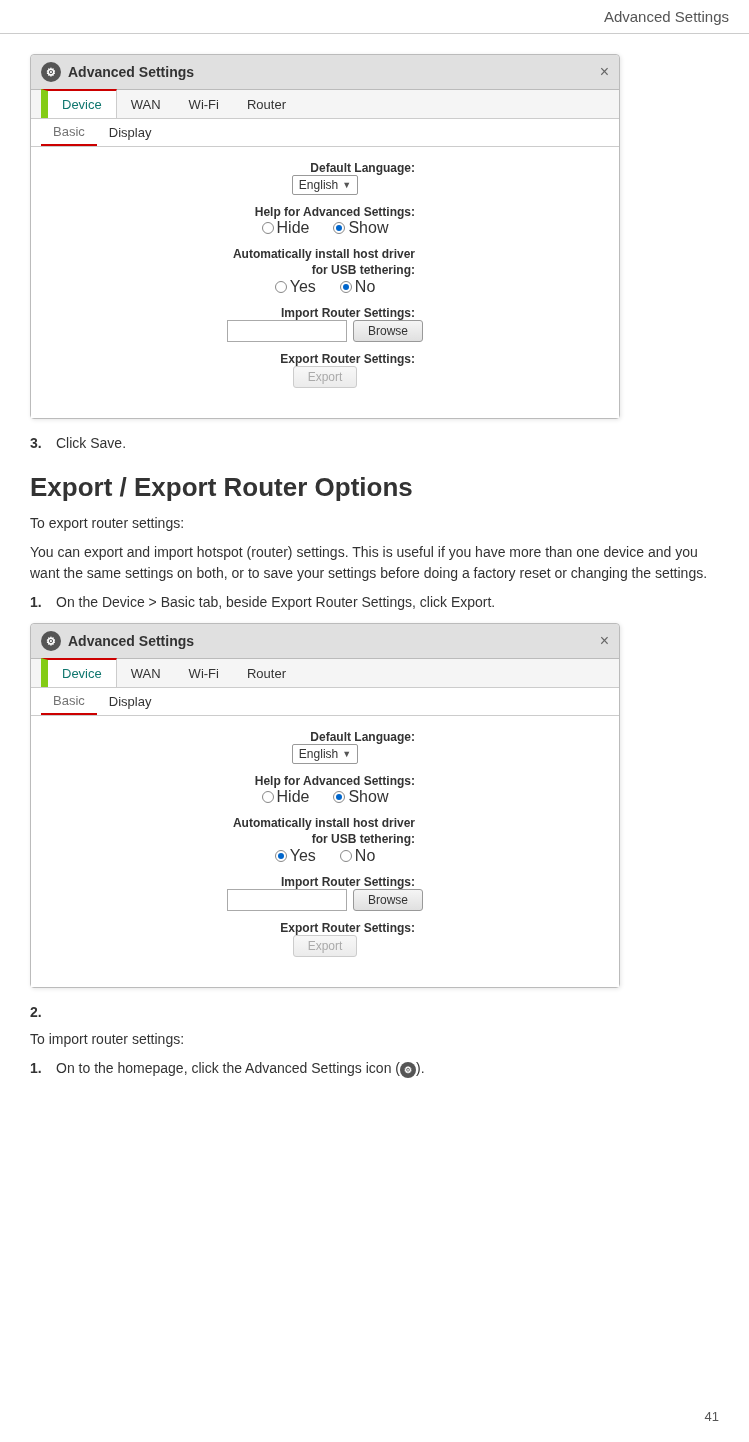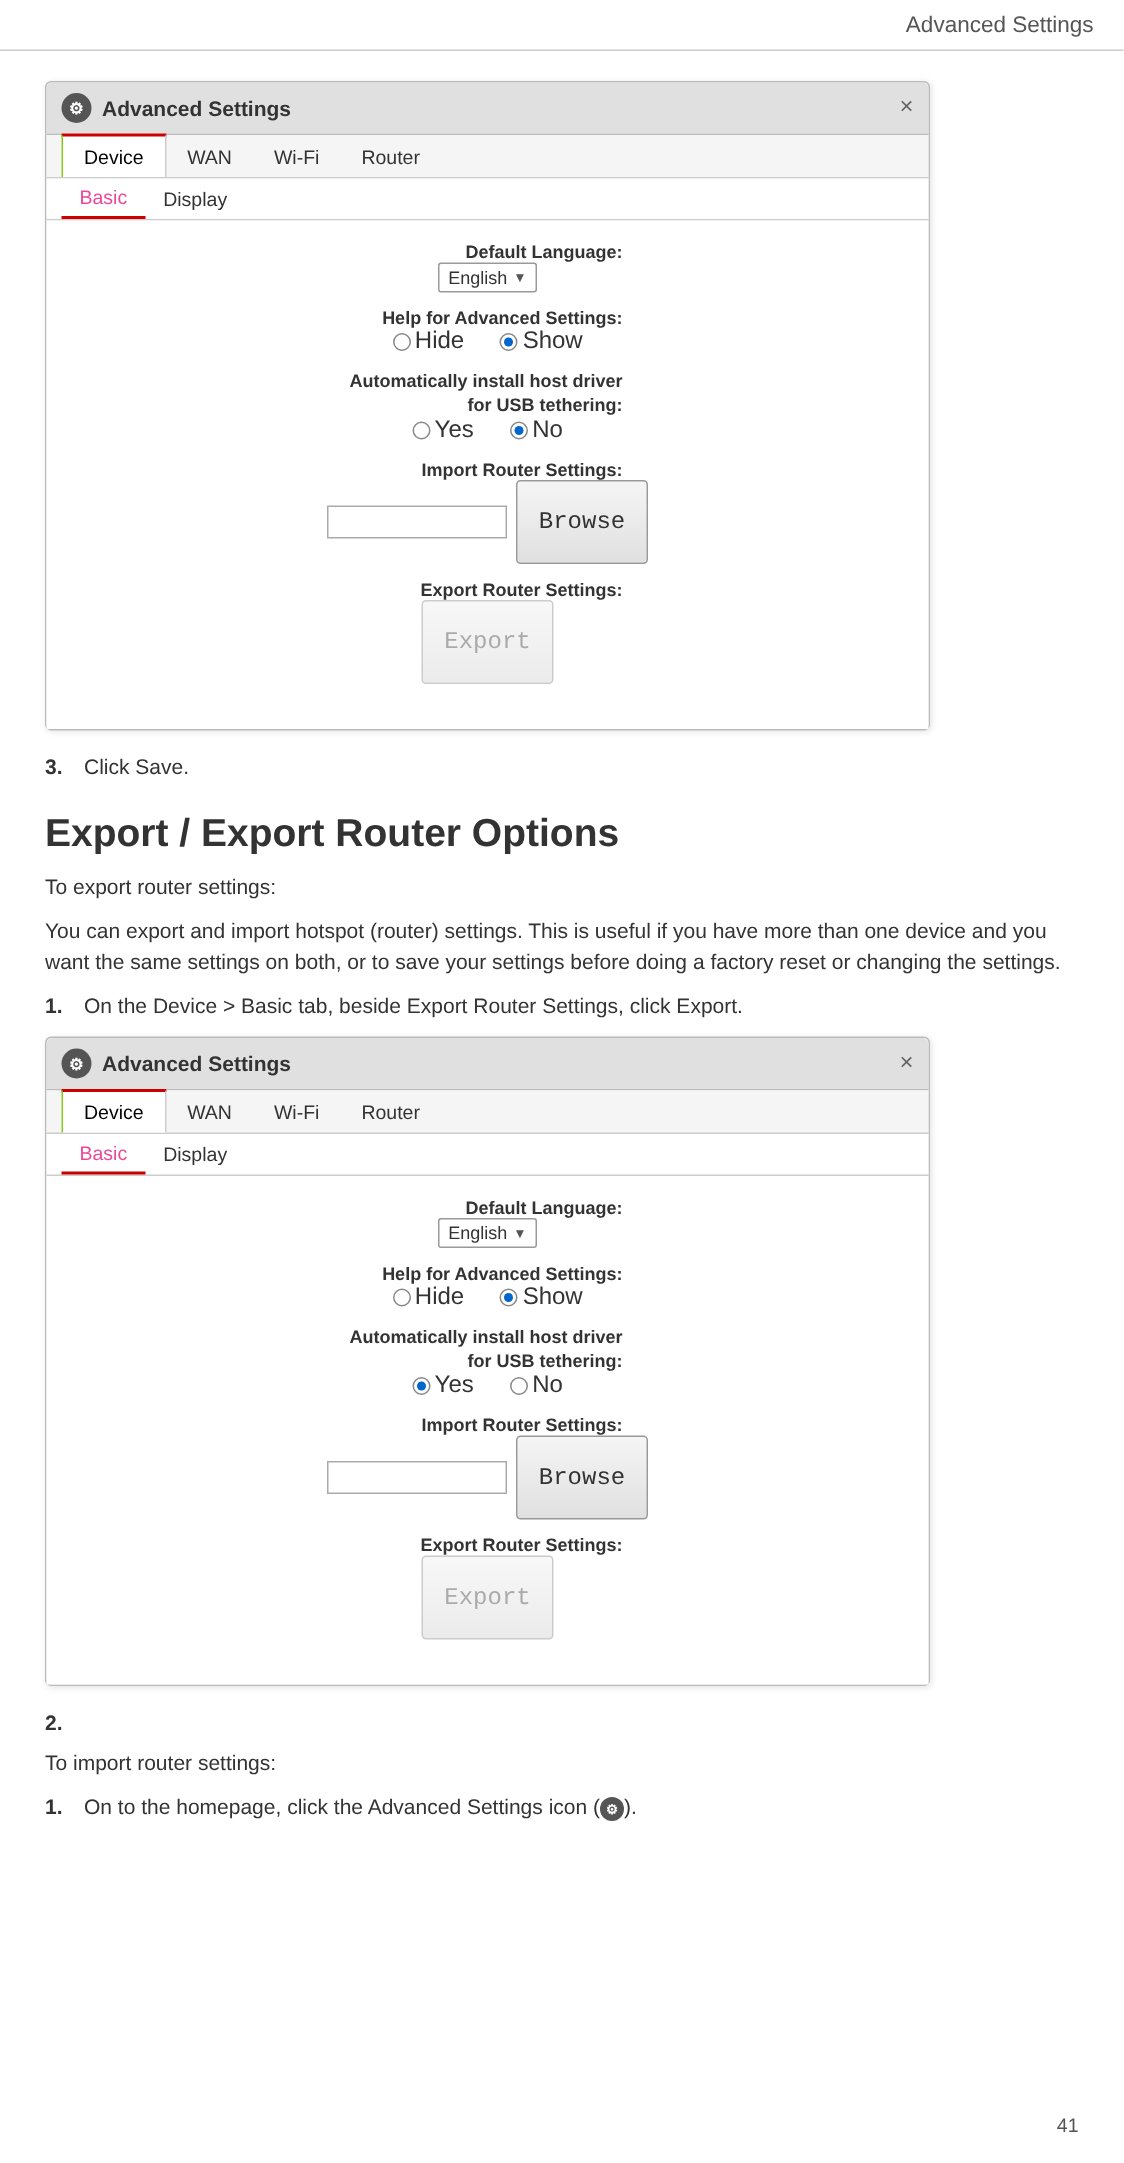--- a/index.html
+++ b/index.html
@@ -108,22 +108,22 @@
 
     .nav-tab {
       padding: 6px 14px;
       font-size: 13px;
       cursor: pointer;
       color: #333;
     }
 
     .nav-tab.active {
       background: #fff;
-      color: #000000;
-      border-left: 1px solid #84cc16;
+      color: #0f766e;
+      border-left: 7px solid #84cc16;
       border-right: 1px solid #ccc;
       border-top: 2px solid #c00;
       margin-top: -1px;
     }
 
     
     .dialog-subtab {
       background: #fff;
       border-bottom: 1px solid #ccc;
       padding: 0 10px;
@@ -133,21 +133,21 @@
     }
 
     .sub-tab {
       padding: 5px 12px;
       font-size: 13px;
       cursor: pointer;
       color: #333;
     }
 
     .sub-tab.active {
-      color: #ec4899;
+      color: #737373;
       border-bottom: 2px solid #c00;
     }
 
     
     .dialog-body {
       background: #fff;
       padding: 14px 20px 20px 20px;
     }
 
     .form-row {
@@ -232,26 +232,25 @@
       border: 1px solid #aaa;
       background: #fff;
       height: 22px;
       width: 120px;
       display: inline-block;
     }
 
     .btn-fake {
       border: 1px solid #999;
       background: linear-gradient(to bottom, #f5f5f5, #e0e0e0);
-      padding: 18px 14px;
-      font-size: 16px;
+      padding: 3px 14px;
+      font-size: 12px;
       border-radius: 3px;
       cursor: pointer;
       color: #333;
-      font-family: Liberation Mono, monospace;
     }
 
     .btn-fake.disabled {
       color: #aaa;
       border-color: #ccc;
       background: linear-gradient(to bottom, #f8f8f8, #ebebeb);
     }
 
     
     .num-list {

